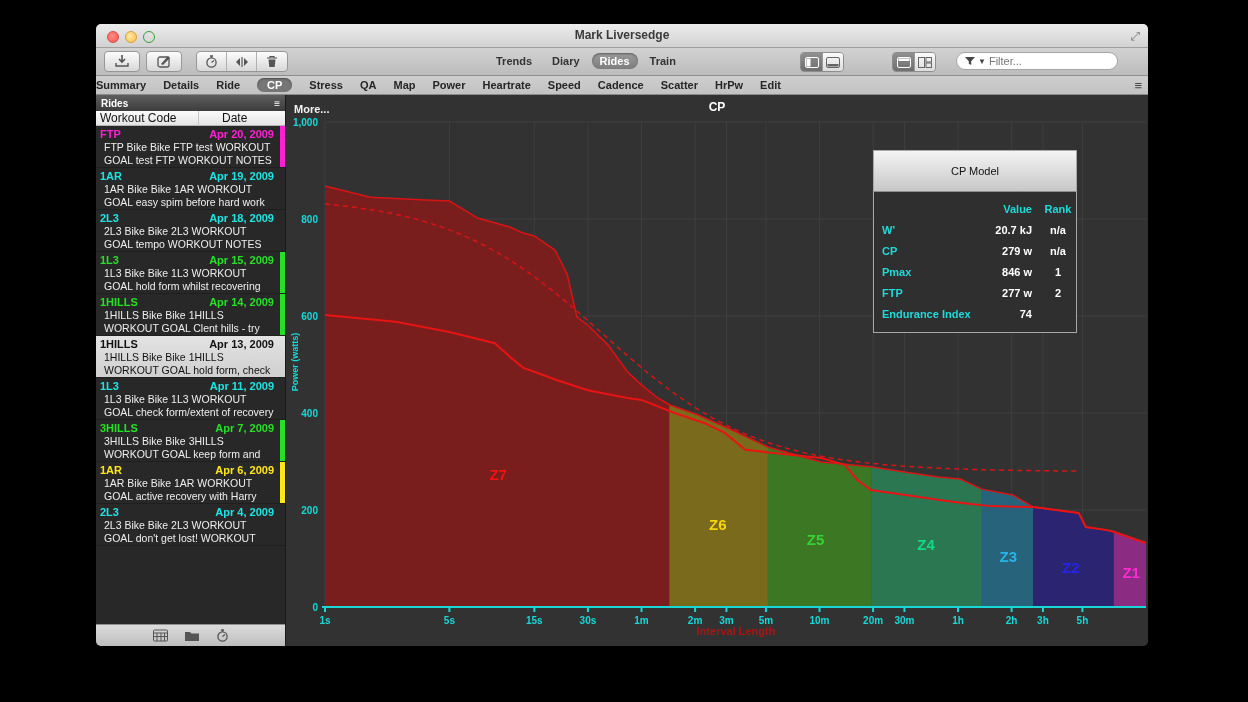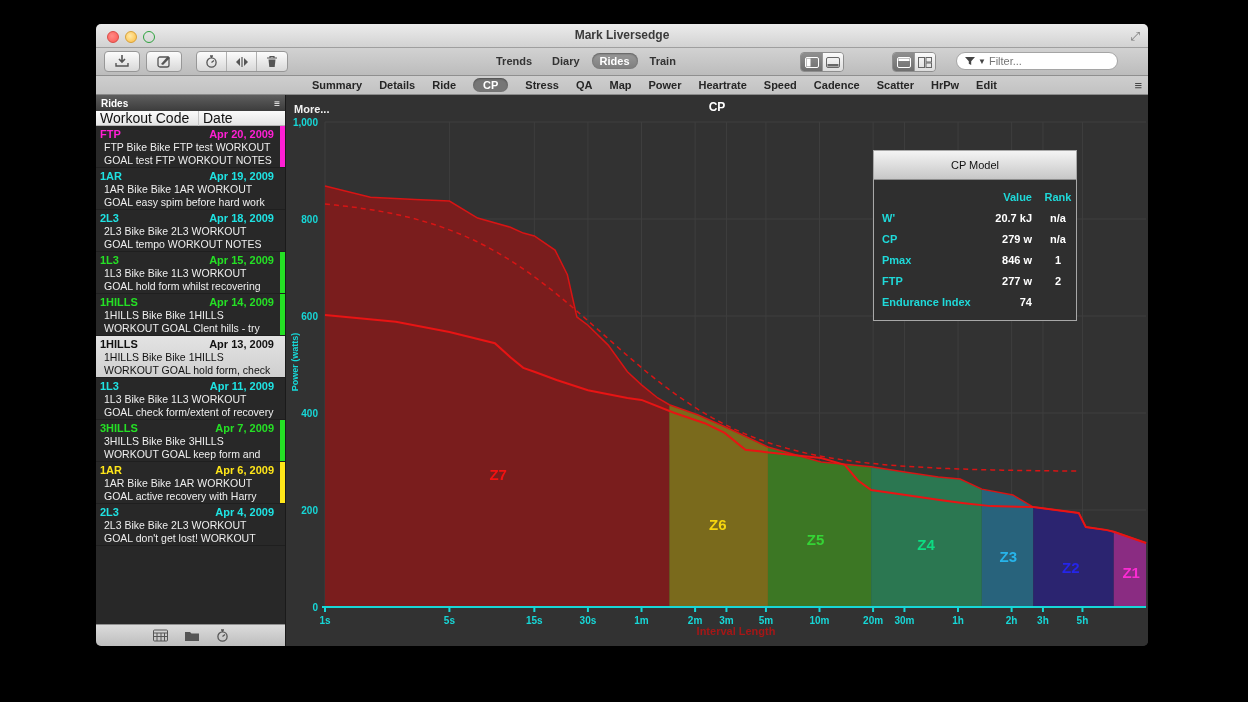--- a/index.html
+++ b/index.html
@@ -36,36 +36,36 @@
                  background:linear-gradient(#fbfbfb,#dcdcdc); }
   .segpair .sp.on { background:linear-gradient(#8f8f8f,#6f6f6f); }
   .segpair .sp + .sp { border-left:1px solid #9a9a9a; }
   #filter-box { position:absolute; left:860px; top:4px; width:162px; height:18px; background:#fff;
                 border:1px solid #a5a5a5; border-radius:9px; display:flex; align-items:center; padding:0 8px; gap:3px; }
   #filter-box input { border:none; outline:none; font-size:11px; color:#333; width:100px;
                       font-family:"Liberation Sans",sans-serif; background:transparent; }
   
   #tabbar { height:19px; flex:0 0 19px; background:linear-gradient(#cecece,#c2c2c2);
             border-bottom:1px solid #8a8a8a; display:flex; align-items:center; position:relative;
-            padding-left:216px; gap:17px; }
+            gap:17px; }
   .tab { font-size:11px; font-weight:bold; color:#262626; white-space:nowrap; }
   .tab.active { background:#767676; color:#fff; padding:1px 10px; border-radius:8px;
                 box-shadow:inset 0 1px 2px rgba(0,0,0,.35); }
   #tab-menu { position:absolute; right:6px; color:#444; font-size:13px; font-weight:bold; }
   
   #main { flex:1; display:flex; min-height:0; }
   
   #sidebar { width:190px; flex:0 0 190px; display:flex; flex-direction:column; background:#282828;
              border-right:1px solid #1a1a1a; }
   #rides-header { height:16px; flex:0 0 16px; background:linear-gradient(#5e5e5e,#3c3c3c);
                   color:#fff; font-size:10px; font-weight:bold; display:flex; align-items:center;
                   padding:0 5px; justify-content:space-between; }
   #col-header { height:15px; flex:0 0 15px; background:linear-gradient(#fbfbfb,#e4e4e4);
                 border-bottom:1px solid #b5b5b5; display:grid; grid-template-columns:103px 1fr;
-                font-size:14px; color:#111; align-items:center; }
+                font-size:12px; color:#111; align-items:center;gap:19px; }
   #col-header .col { padding:0 4px; border-right:1px solid #c6c6c6; height:100%; line-height:15px; }
   #col-header .col:last-child { border-right:none; }
   #ride-list { flex:1; overflow:hidden; position:relative; }
   .ride { height:42px; position:relative; padding:2px 5px 0 4px; border-bottom:1px solid #1f1f1f; }
   .ride .top { display:flex; justify-content:space-between; font-size:11px; font-weight:bold; line-height:13px; padding-right:6px; }
   .ride .desc { color:#eee; font-size:10.5px; line-height:13px; padding-left:4px; white-space:nowrap; }
   .ride.selected { background:linear-gradient(#e3e3e3,#cfcfcf); }
   .ride.selected .top span, .ride.selected .desc { color:#111 !important; }
   .ride .bar { position:absolute; right:0; top:0; width:5px; height:100%; }
   #sidebar-bottombar { height:22px; flex:0 0 22px; background:linear-gradient(#dcdcdc,#bdbdbd);
@@ -76,21 +76,21 @@
   #chart-title { position:absolute; left:0; right:0; top:5px; text-align:center; color:#fff;
                  font-size:12px; font-weight:bold; }
   #ylabel { position:absolute; left:-31px; top:262px; color:#17d7d7; font-size:9px; font-weight:bold;
             transform:rotate(-90deg); width:80px; text-align:center; }
   #xlabel { position:absolute; left:39px; width:822px; top:530px; text-align:center;
             color:#a51717; font-size:11px; font-weight:bold; }
   svg text { font-family:"Liberation Sans",sans-serif; }
   
   #cp-table { position:absolute; left:587px; top:55px; width:204px; border:1px solid #a8a8a8; background:#2f2f2f; }
   #cp-table-header { background:linear-gradient(#f4f4f4,#c7c7c7); border-bottom:1px solid #8d8d8d;
-                     color:#111; font-size:11px; text-align:center; padding:8px 0; }
+                     color:#111; font-size:11px; text-align:center; padding:14px 0; }
   #cp-table-body { padding:6px 8px 8px 8px; }
   .cp-row { display:grid; grid-template-columns:98px 58px 40px; height:21px; align-items:center; }
   .cp-row .lbl { color:#1fd9d9; font-size:11px; font-weight:bold; }
   .cp-row .val { color:#fff; font-size:11px; font-weight:bold; text-align:right; padding-right:6px; }
   .cp-row .rnk { color:#fff; font-size:11px; font-weight:bold; text-align:center; }
   .cp-row.hdr .val, .cp-row.hdr .rnk { color:#1fd9d9; }
 </style>
 </head>
 <body>
 

